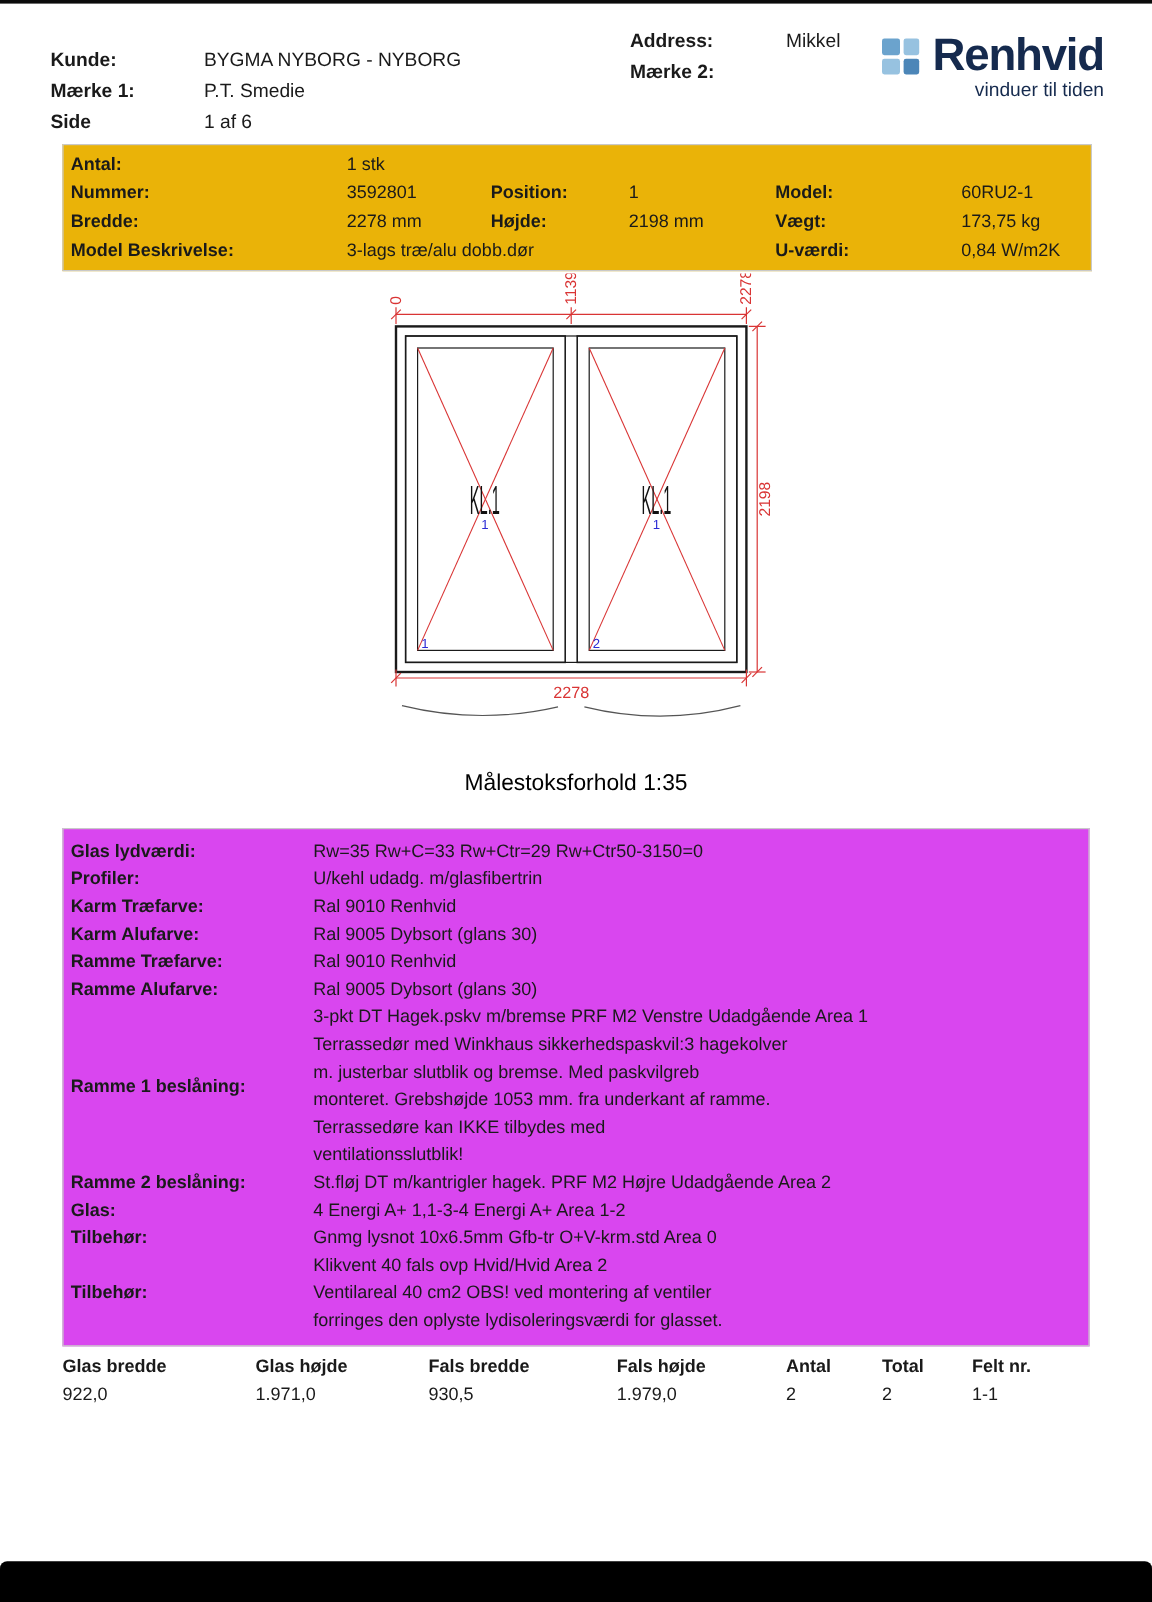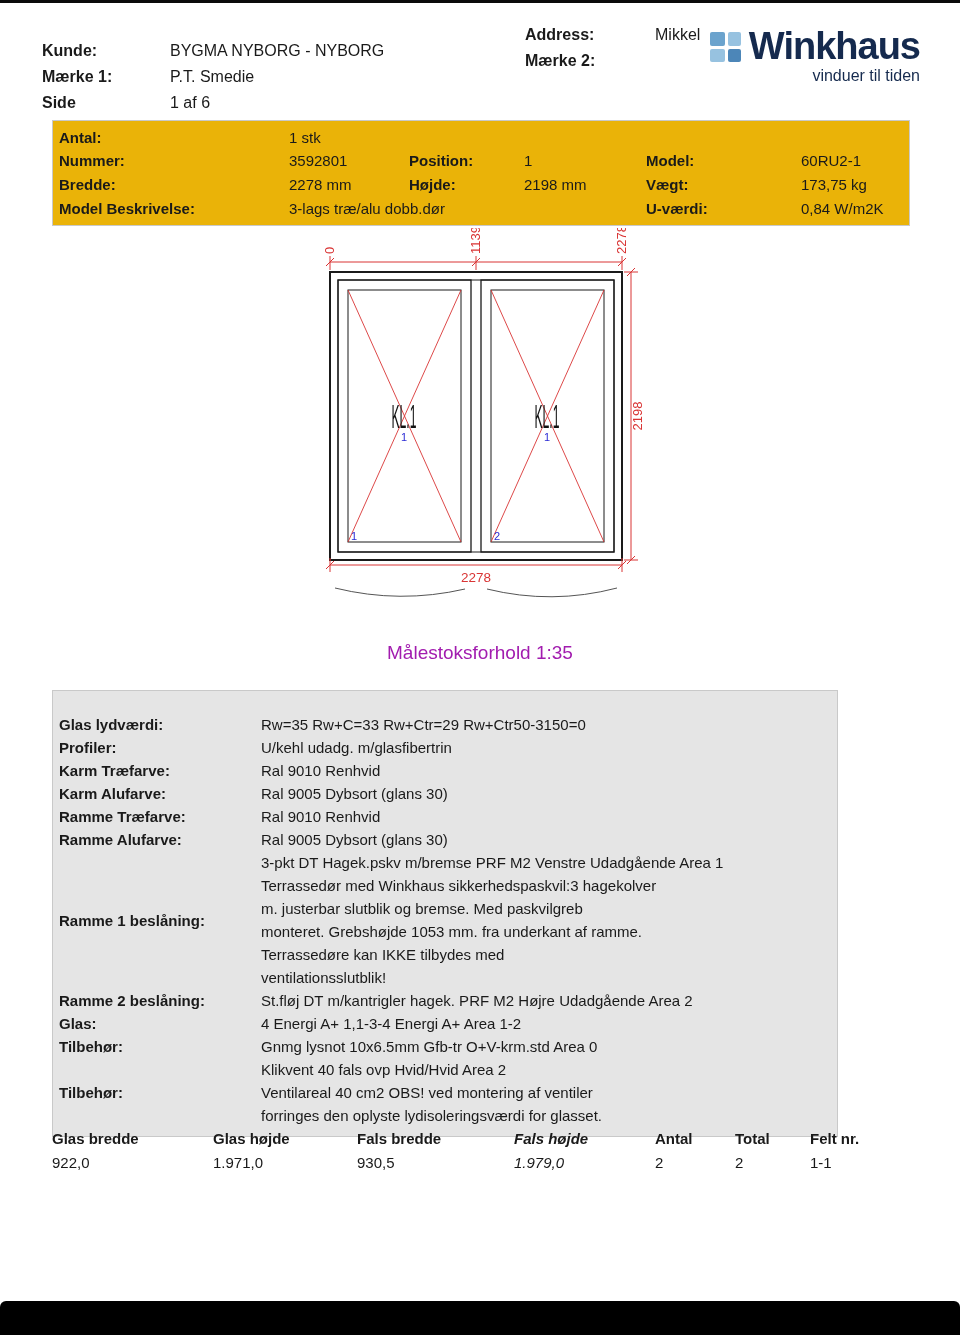--- a/index.html
+++ b/index.html
@@ -35,37 +35,37 @@
   .r1{top:8px;}.r2{top:31px;}.r3{top:55px;}.r4{top:79px;}
   .c1l{left:6px;font-weight:700;}
   .c1v{left:236px;}
   .c2l{left:356px;font-weight:700;}
   .c2v{left:471px;}
   .c3l{left:593px;font-weight:700;}
   .c3v{left:705px;margin-left:43px;}
 
   
   .drawing{position:absolute;left:295px;top:228px;}
-  .scale-line{position:absolute;top:642px;left:0;width:100%;text-align:center;font-size:19px;color:#a21caf;}
-
-  
-  .details-box{position:absolute;left:52px;top:690px;width:786px;border:1px solid #c9c9c9;background:#e5e5e5;
-    font-size:15px;line-height:23px;padding:22px 0 9px 0;box-sizing:border-box;}
+  .scale-line{position:absolute;top:642px;left:0;width:100%;text-align:center;font-size:19px;color:#000000;}
+
+  
+  .details-box{position:absolute;left:52px;top:690px;width:856px;border:1px solid #c9c9c9;background:#d946ef;
+    font-size:15px;line-height:23px;padding:7px 0 9px 0;box-sizing:border-box;}
   .d-row{display:flex;align-items:flex-start;}
   .d-row.center{align-items:center;}
   .dl{width:202px;padding-left:6px;font-weight:700;flex:none;}
   .dv{flex:1;white-space:pre-line;padding-right:10px;}
 
   
   .summary{position:absolute;left:52px;top:1130px;width:860px;font-size:15px;}
   .sum-row{display:flex;}
   .sum-cell{flex:none;}
   .sum-row.head{font-weight:700;height:24px;}
   .sum-row.vals{height:24px;}
-  .w0{width:161px;} .w1{width:144px;} .w2{width:157px;} .w3{width:141px;font-style:italic;} .w4{width:80px;} .w5{width:75px;} .w6{width:90px;}
+  .w0{width:161px;} .w1{width:144px;} .w2{width:157px;} .w3{width:141px;} .w4{width:80px;} .w5{width:75px;} .w6{width:90px;}
 </style>
 </head>
 <body>
 
 <div class="top-line"></div>
 
 <div class="hdr">
   <div class="hdr-row">
     <span class="hdr-label">Kunde:</span>
     <span>BYGMA NYBORG - NYBORG</span>
@@ -92,21 +92,21 @@
 </div>
 
 <div class="logo">
   <div class="logo-top">
     <div class="logo-icon">
       <span class="sq1"></span>
         <span class="sq2"></span>
         <span class="sq3"></span>
         <span class="sq4"></span>
     </div>
-    <div class="logo-text">Winkhaus</div>
+    <div class="logo-text">Renhvid</div>
   </div>
   <div class="logo-tag">vinduer til tiden</div>
 </div>
 
 <div class="spec-box">
   <div class="spec-row r1">
     <span class="c1l">Antal:</span>
     <span class="c1v">1 stk</span>
   </div>
   <div class="spec-row r2">

